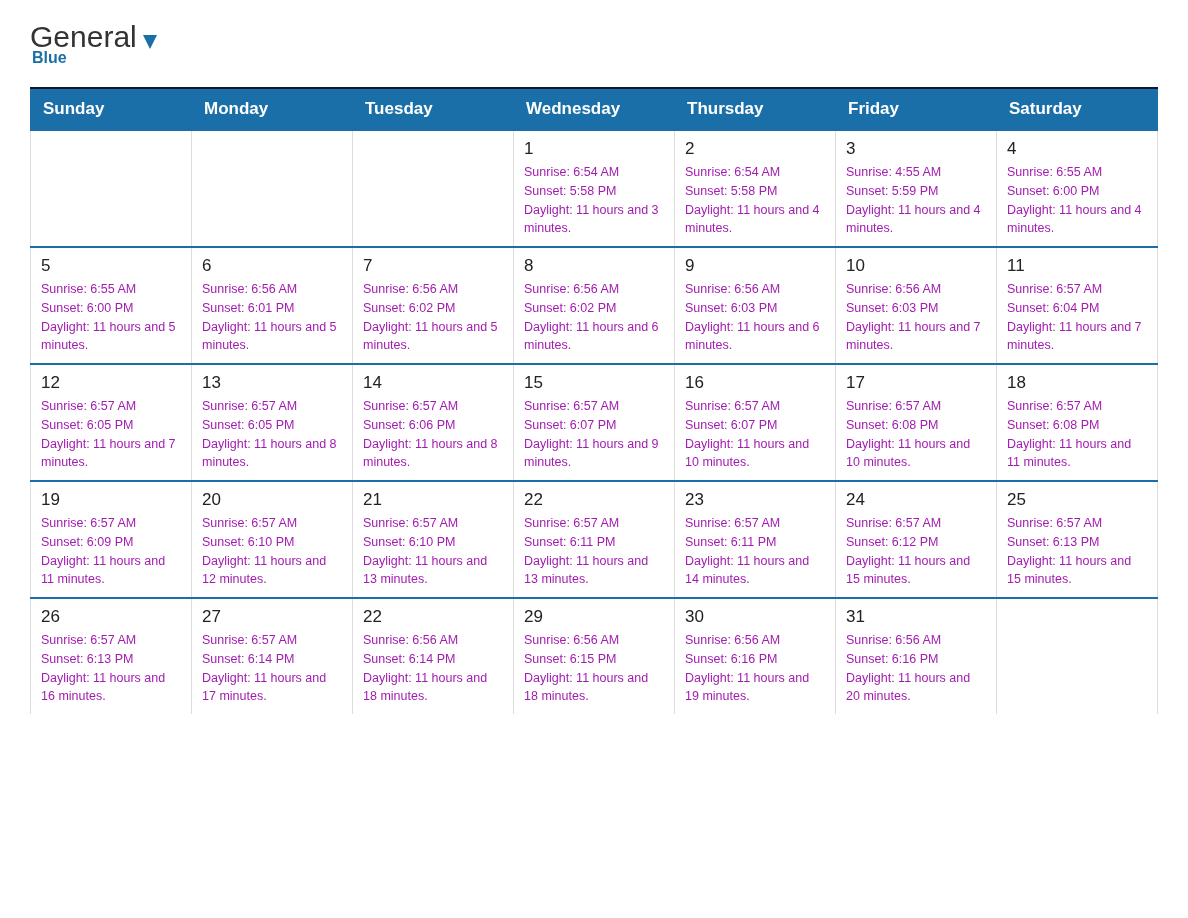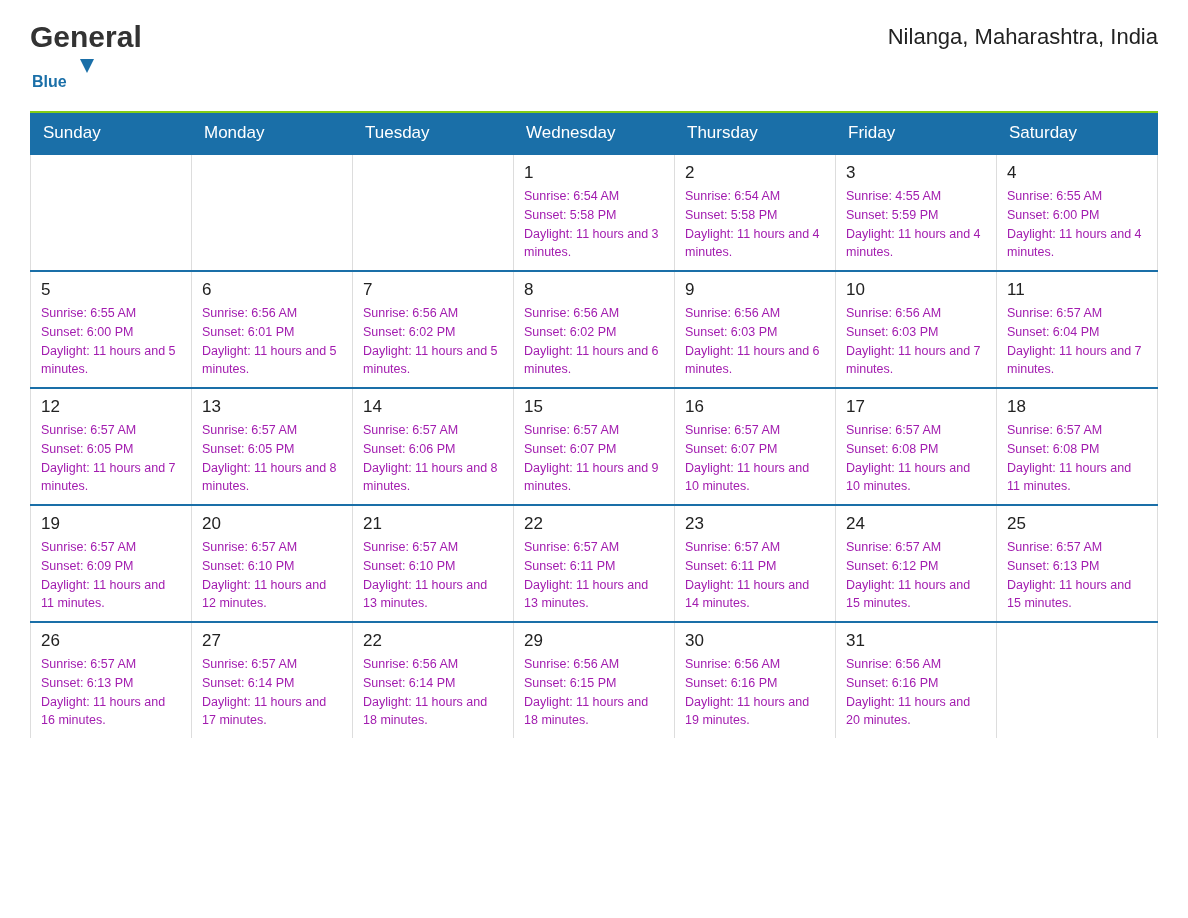--- a/index.html
+++ b/index.html
@@ -68,44 +68,44 @@
       color: #a21caf;
       line-height: 1.5;
     }
     .empty-cell {
       background: #fff;
     }
     .calendar tr td {
       border-top: 2px solid #1a6fa8;
     }
     .calendar thead tr th {
-      border-top: 2px solid #84cc16;
+      border-top: 2px solid #0f172a;
+      font-weight: bold;
     }
     .calendar tbody tr td {
       border-top: 2px solid #1a6fa8;
       border-bottom: none;
       border-left: 1px solid #ddd;
       border-right: 1px solid #ddd;
     }
   </style>
 </head>
 <body>
 
 <div class="header">
   <div class="logo">
-    <div style="display:flex; align-items:center; font-size:30px; font-weight:bold; color:#333; line-height:1.1;flex-direction:column;">
+    <div style="display:flex; align-items:flex-end; font-size:30px; font-weight:normal; color:#333; line-height:1.1;">
       <span style="color:#333;">General</span>
       <svg width="22" height="22" viewBox="0 0 22 22" style="margin-left:2px; margin-top:2px;">
         <polygon points="4,4 18,4 11,18" fill="#1a6fa8"></polygon>
       </svg>
     </div>
     <div style="color:#1a6fa8; font-size:16px; font-weight:bold; margin-top:-4px; margin-left:2px;">Blue</div>
   </div>
   <div class="title-area">
-    <div class="location-title">Nilanga, Maharashtra, India</div>
   </div>
 </div>
 
 <table class="calendar">
   <thead>
     <tr>
     <th>Sunday</th>
         <th>Monday</th>
         <th>Tuesday</th>
         <th>Wednesday</th>

